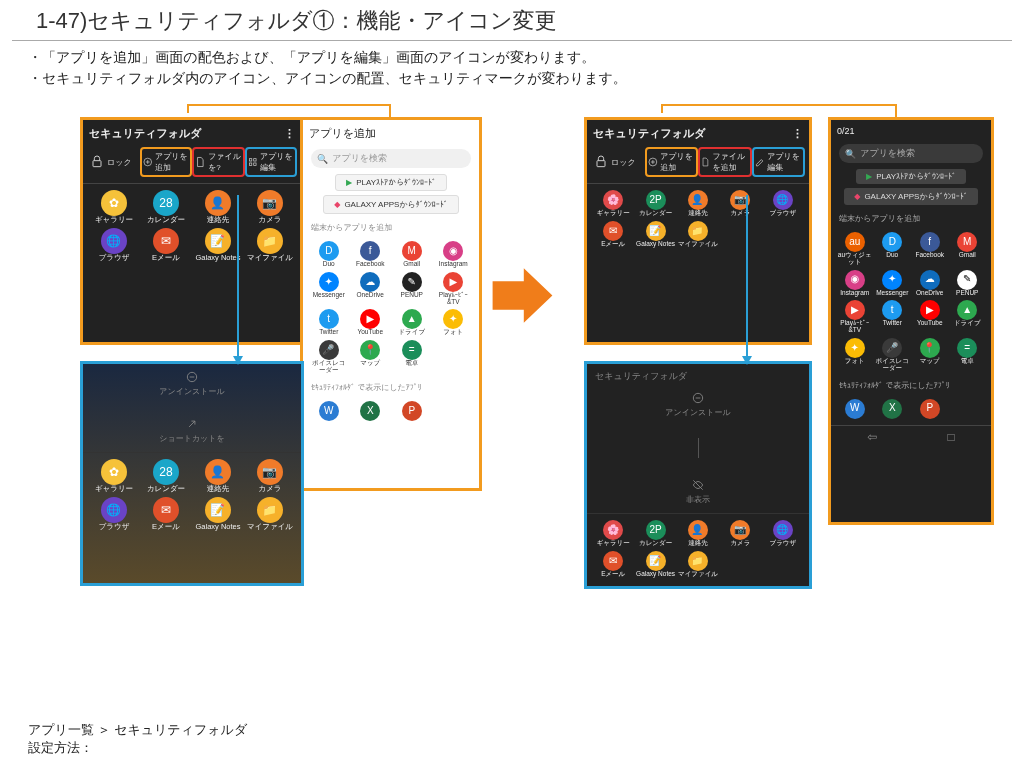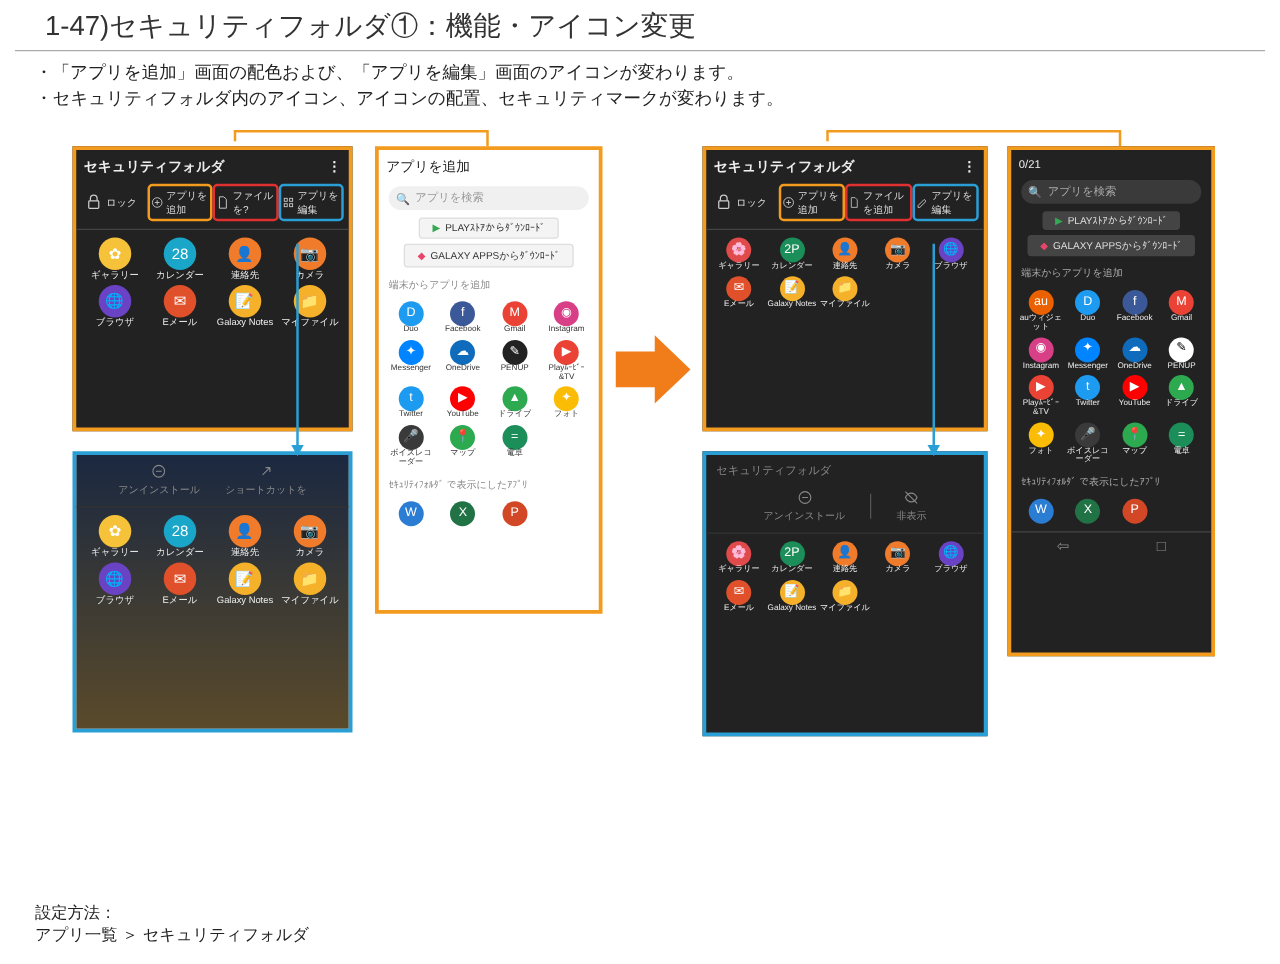--- a/index.html
+++ b/index.html
@@ -7,21 +7,21 @@
   .page-title { font-size: 22px; color: #333; padding: 6px 24px 4px; border-bottom: 1px solid #aaa; margin: 0 12px 6px; font-weight: 400; }
   .descr { padding: 0 28px; font-size: 14px; line-height: 1.5; }
   .heads { display: flex; justify-content: space-between; padding: 8px 0 4px; }
   .head-before, .head-after { font-size: 18px; font-weight: 700; text-align: center; }
   .head-before { color: #c05000; margin-left: 225px; }
   .head-after { color: #1b5fc0; margin-right: 175px; }
   .stage { position: relative; height: 560px; margin-top: 2px; }
   .panel { position: absolute; border: 3px solid; overflow: hidden; }
   .panel.orange-b { border-color: #f29b1f; }
   .panel.blue-b  { border-color: #2a9fd6; }
-  .panel.dark   { background: #222; color: #eee; }
+  .panel.dark   { background: #222; color: #eee; margin-left: 22px; }
   .panel.light  { background: #fff; color: #333; }
   .hdr { font-size: 11px; padding: 6px 6px 4px; font-weight: 700; display: flex; justify-content: space-between; align-items: center; }
   .toolbar { display: flex; gap: 0; justify-content: space-between; padding: 2px 4px 6px; border-bottom: 1px solid #444; }
   .tool { flex: 1; display: flex; flex-direction: row; align-items: center; gap: 2px; font-size: 8px; color: #ddd; border: 2px solid transparent; border-radius: 4px; padding: 2px 0; }
   .tool svg { width: 16px; height: 16px; }
   .hi-orange { border-color: #f29b1f !important; }
   .hi-red    { border-color: #e03030 !important; }
   .hi-blue   { border-color: #2a9fd6 !important; }
   .apps-grid { display: grid; padding: 6px; gap: 4px 2px; }
   .c4 { grid-template-columns: repeat(4,1fr); }
@@ -33,21 +33,21 @@
   .section-label { font-size: 8px; color: #888; padding: 2px 8px; }
   .search { margin: 4px 8px; padding: 3px 6px; border-radius: 10px; font-size: 9px; display: flex; align-items: center; gap: 4px; }
   .search.light-s { background: #f0f0f0; color: #999; }
   .search.dark-s  { background: #3a3a3a; color: #aaa; }
   .store-btns { display: flex; flex-direction: column; gap: 4px; align-items: center; padding: 2px 0 6px; }
   .store-btn { font-size: 8px; padding: 3px 10px; border-radius: 3px; display: flex; align-items: center; gap: 4px; }
   .store-btn.light-sb { background: #f4f4f4; color: #333; border: 1px solid #ddd; }
   .store-btn.dark-sb  { background: #444; color: #ddd; }
   .arrow-block { position: absolute; left: 490px; top: 160px; }
   .conn { position: absolute; pointer-events: none; }
-  .edit-toolbar { display: flex; justify-content: center; gap: 20px; padding: 6px 0 8px; align-items: center; font-size: 8px; color: #888; border-bottom: 1px solid #333; }
+  .edit-toolbar { display: flex; justify-content: center; gap: 20px; padding: 6px 0 8px; align-items: center; font-size: 8px; color: #888; border-bottom: 1px solid #333; flex-direction: column; }
   .edit-item { display: flex; flex-direction: column; align-items: center; gap: 2px; }
   .edit-item svg { width: 14px; height: 14px; }
   .footer-note { position: absolute; left: 28px; bottom: 14px; font-size: 13px; line-height: 1.4; }
 </style>
 </head>
 <body>
 
 <div class="page-title">1-47)セキュリティフォルダ①：機能・アイコン変更</div>
 <div class="descr">
   <div>・「アプリを追加」画面の配色および、「アプリを編集」画面のアイコンが変わります。</div>
@@ -520,15 +520,15 @@
   </svg>
   <svg class="conn" style="left:562px;top:0;width:430px;height:490px">
     <path d="M100 10 L100 2 L334 2 L334 14" stroke="#f29b1f" stroke-width="2" fill="none"></path>
     <path d="M185 92 L185 258" stroke="#2a9fd6" stroke-width="2" fill="none"></path>
     <path d="M180 253 L185 262 L190 253" fill="#2a9fd6"></path>
   </svg>
 
 </div>
 
 <div class="footer-note">
+  <div>アプリ一覧 ＞ セキュリティフォルダ</div>
   <div>設定方法：</div>
-  <div>アプリ一覧 ＞ セキュリティフォルダ</div>
 </div>
 
 </body></html>

